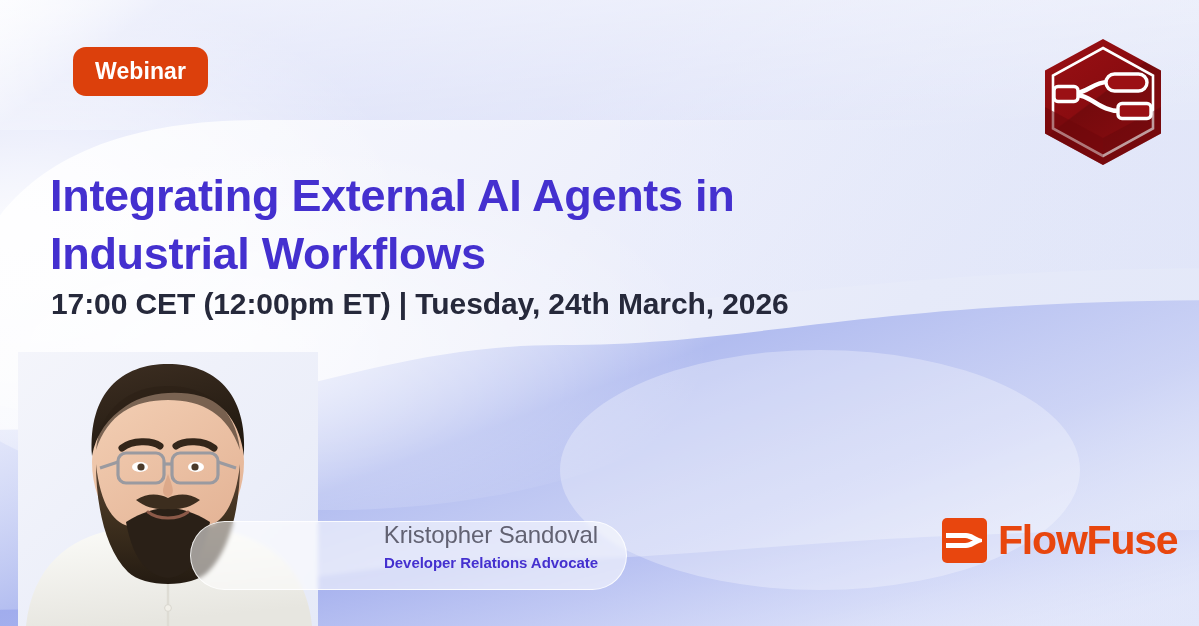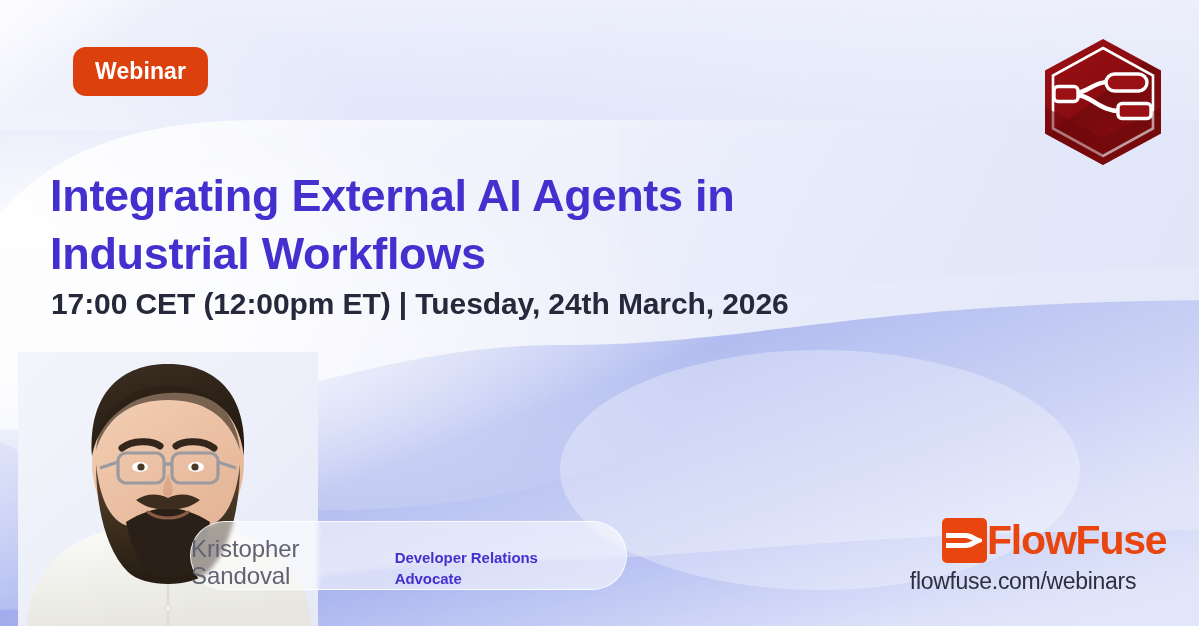--- a/index.html
+++ b/index.html
@@ -101,20 +101,21 @@
   .speaker-card {
     position: absolute;
     left: 190px;
     top: 521px;
     width: 437px;
     height: 69px;
     border-radius: 35px;
     background: rgba(255,255,255,0.55);
     border: 1px solid rgba(255,255,255,0.85);
     display: flex;
+    flex-direction: column;
     align-items: flex-end;
     padding-right: 28px;
     backdrop-filter: blur(2px);
   }
   .speaker-name {
     color: #626272;
     font-size: 24px;
     font-weight: normal;
     line-height: 1.1;
     letter-spacing: -0.1px;
@@ -131,20 +132,21 @@
   
   .brand {
     position: absolute;
     left: 902px;
     top: 518px;
     width: 242px;
   }
   .brand-row {
     display: flex;
     align-items: center;
+    gap: 11px;
     height: 44px;
     padding-left: 40px;
   }
   .brand-logo { width: 45px; height: 45px; flex: none; }
   .brand-word {
     color: #E8460E;
     font-size: 41px;
     font-weight: bold;
     letter-spacing: -1.2px;
     line-height: 1;
@@ -341,16 +343,15 @@
 
   <div class="brand">
     <div class="brand-row">
       <svg class="brand-logo" viewBox="0 0 45 45" xmlns="http://www.w3.org/2000/svg">
         <rect x="0" y="0" width="45" height="45" rx="5" fill="#E8460E"></rect>
         <path d="M 4 15 L 24 15 C 30 15 33 19 40 21 L 40 24 C 33 26 30 30 24 30 L 4 30
                  L 4 25 L 23 25 C 26 25 28 23.5 31 22.5 C 28 21.5 26 20 23 20 L 4 20 Z" fill="#ffffff"></path>
       </svg>
       <span class="brand-word">FlowFuse</span>
     </div>
-    <div class="brand-url">flowfuse.com/webinars</div>
   </div>
 
 </div>
 
 </body></html>

